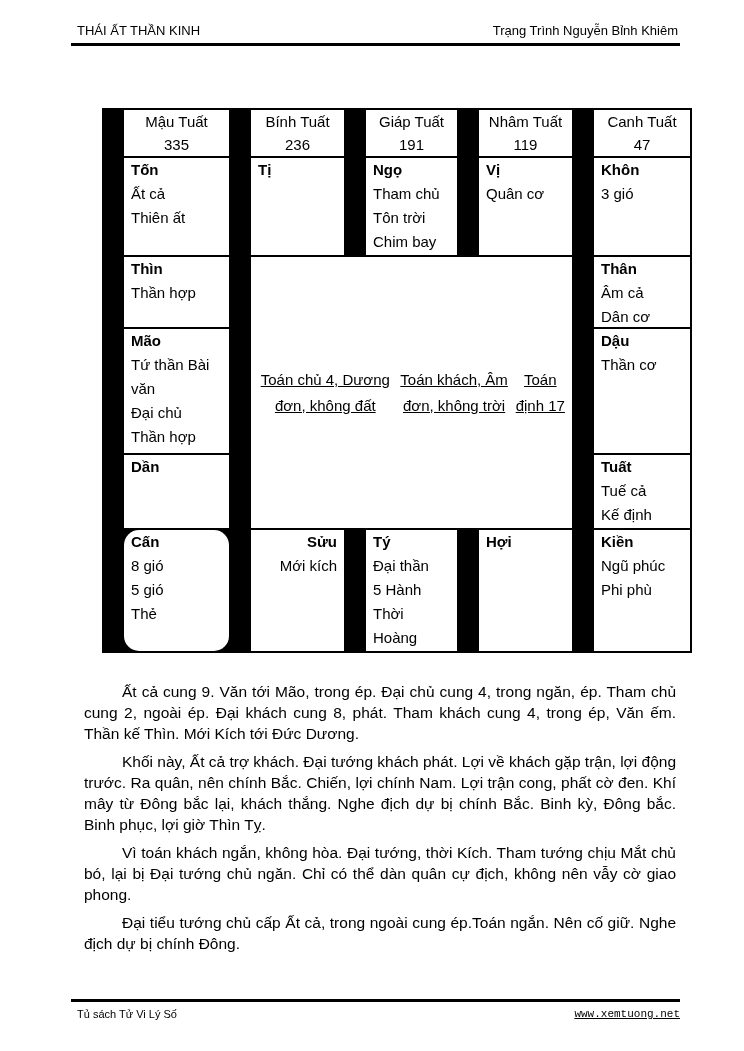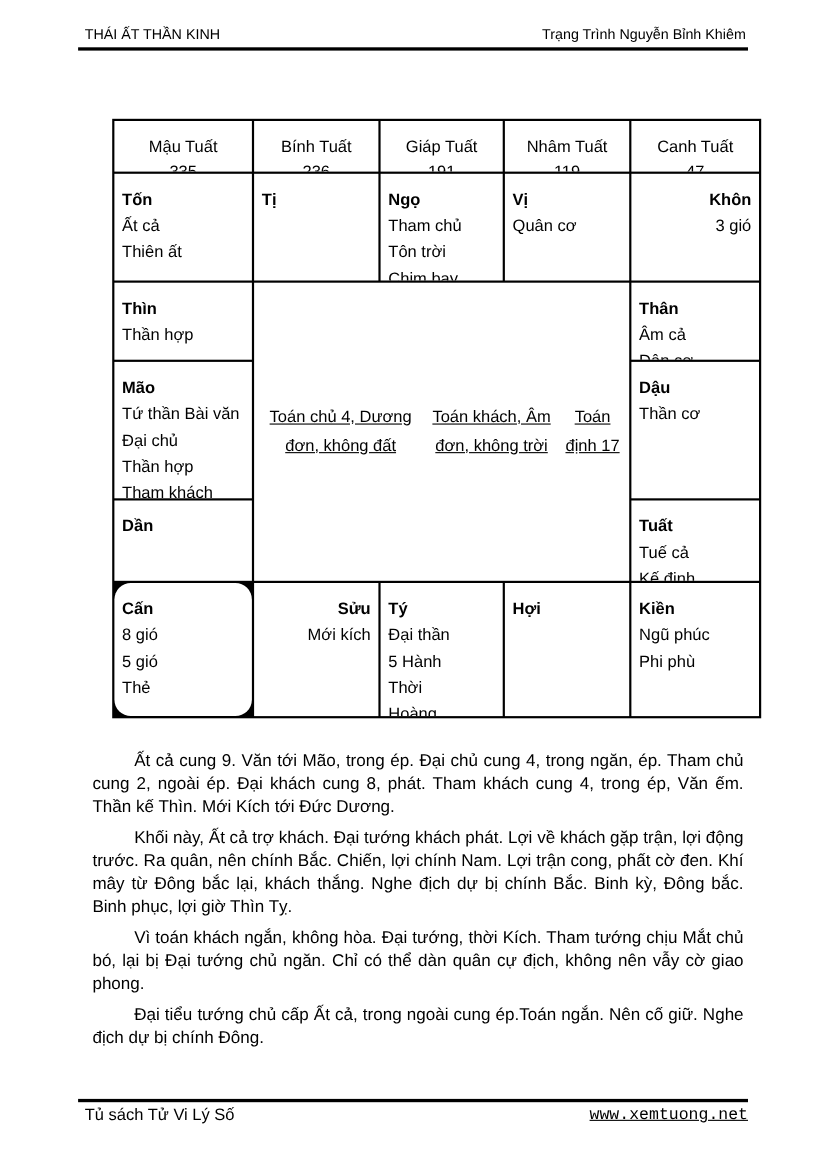--- a/index.html
+++ b/index.html
@@ -28,23 +28,24 @@
   #chart-grid {
     position:absolute; top:108px; left:102px;
     display:grid;
     grid-template-columns:125px 113px 111px 113px 116px;
     grid-template-rows:46px 97px 70px 124px 73px 121px;
     gap:2px; padding:2px;
     background:#000000;
   }
   .cell {
     background:#ffffff;
-    padding:12px 7px;
+    padding:0 7px;
     font-size:15px; line-height:24px;
     overflow:hidden;
+    margin-left:20px;
   }
   .year-cell { text-align:center; line-height:23px; }
   .palace-title { font-weight:bold; }
   .center-cell {
     display:flex; 
     justify-content:center; align-items:center;
     text-align:center; line-height:25.5px;
     grid-column:2 / 5; grid-row:3 / 6;text-decoration:underline;
   }
 
@@ -55,21 +56,21 @@
   .body-para {
     margin:0 0 7px 0;
     font-size:15.5px; line-height:21px;
     text-align:justify;
     text-indent:38px;
   }
 
   
   .page-footer {
     position:absolute; top:1006px; left:77px; right:64px;
-    display:flex; font-size:15px; line-height:16px;justify-content:flex-end;
+    display:flex; font-size:11px; line-height:16px;justify-content:flex-end;
   }
   .pf-left   { flex:1; text-align:left; }
   .pf-center { flex:1; text-align:center; }
   .pf-right  { flex:1; text-align:right;font-family:Liberation Mono, monospace; }
   .footer-link { color:#000; text-decoration:underline; }
 </style>
 </head>
 <body>
 
 <div class="page-header">
@@ -116,21 +117,21 @@
     <div class="cell palace-cell" style="grid-area: 2 / 3;">
       <div class="palace-title">Ngọ</div>
       <div class="palace-line">Tham chủ</div>
       <div class="palace-line">Tôn trời</div>
       <div class="palace-line">Chim bay</div>
     </div>
     <div class="cell palace-cell" style="grid-area: 2 / 4;">
       <div class="palace-title">Vị</div>
       <div class="palace-line">Quân cơ</div>
     </div>
-    <div class="cell palace-cell" style="grid-area: 2 / 5; text-align: right;">
+    <div class="cell palace-cell" style="grid-area: 2 / 5;">
       <div class="palace-title">Khôn</div>
       <div class="palace-line">3 gió</div>
     </div>
     <div class="cell palace-cell" style="grid-area: 3 / 1;">
       <div class="palace-title">Thìn</div>
       <div class="palace-line">Thần hợp</div>
     </div>
     <div class="cell palace-cell" style="grid-area: 4 / 1;">
       <div class="palace-title">Mão</div>
       <div class="palace-line">Tứ thần Bài văn</div>

